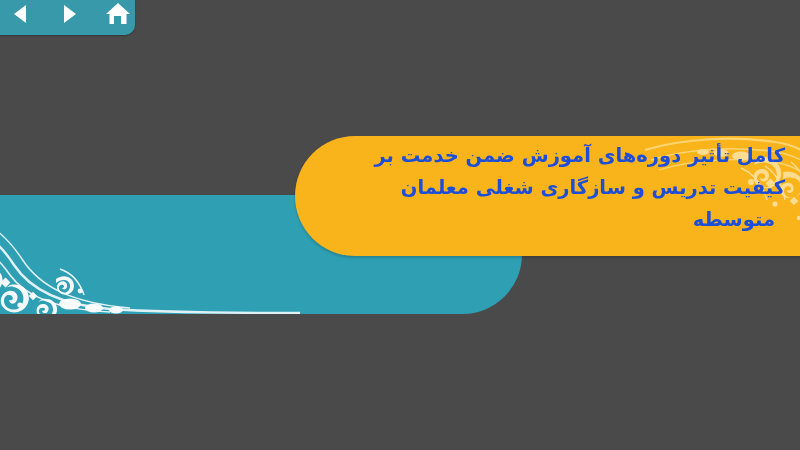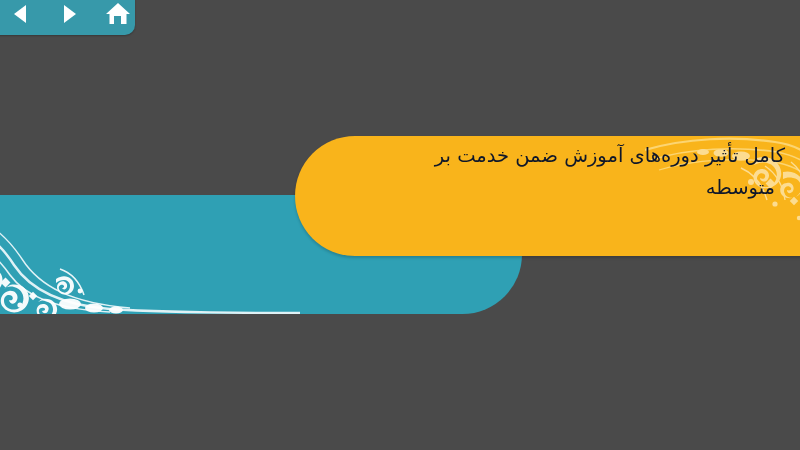--- a/index.html
+++ b/index.html
@@ -92,24 +92,24 @@
   }
   .pill-ornament svg { display: block; }
 
   .title-text {
     position: absolute;
     right: 40px;
     top: 4px;
     width: 440px;
     text-align: right;
     direction: rtl;
-    color: #0f172a;
+    color: #1d4ed8;
     font-size: 19.5px;
     line-height: 32px;
-    font-weight: 400;
+    font-weight: 700;
     letter-spacing: 0px;
     white-space: nowrap;
     z-index: 2;
   }
   .title-line { display: block; }
   .title-line.l3 { text-align: right; padding-right: 10px; }
 </style>
 </head>
 <body>
 
@@ -173,20 +173,21 @@
         <g fill="none" stroke="#fde09c" stroke-width="1.4">
           <path d="M96 32 c14 6 22 18 26 32"></path>
           <path d="M120 30 c12 8 18 20 20 34"></path>
           <path d="M146 26 c10 8 16 20 18 34"></path>
         </g>
       </svg>
     </div>
 
     <div class="title-text">
       <span class="title-line l1">کامل تأثیر دوره‌های آموزش ضمن خدمت بر</span>
+      <span class="title-line l2">کیفیت تدریس و سازگاری شغلی معلمان</span>
       <span class="title-line l3">متوسطه</span>
     </div>
   </div>
 
   <div class="navbar">
     <button class="nav-btn" aria-label="previous">
       <span>
         <svg width="22" height="22" viewBox="0 0 22 22" xmlns="http://www.w3.org/2000/svg">
           <path d="M16 2 L16 20 L4 11 Z" fill="#ffffff"></path>
         </svg>

